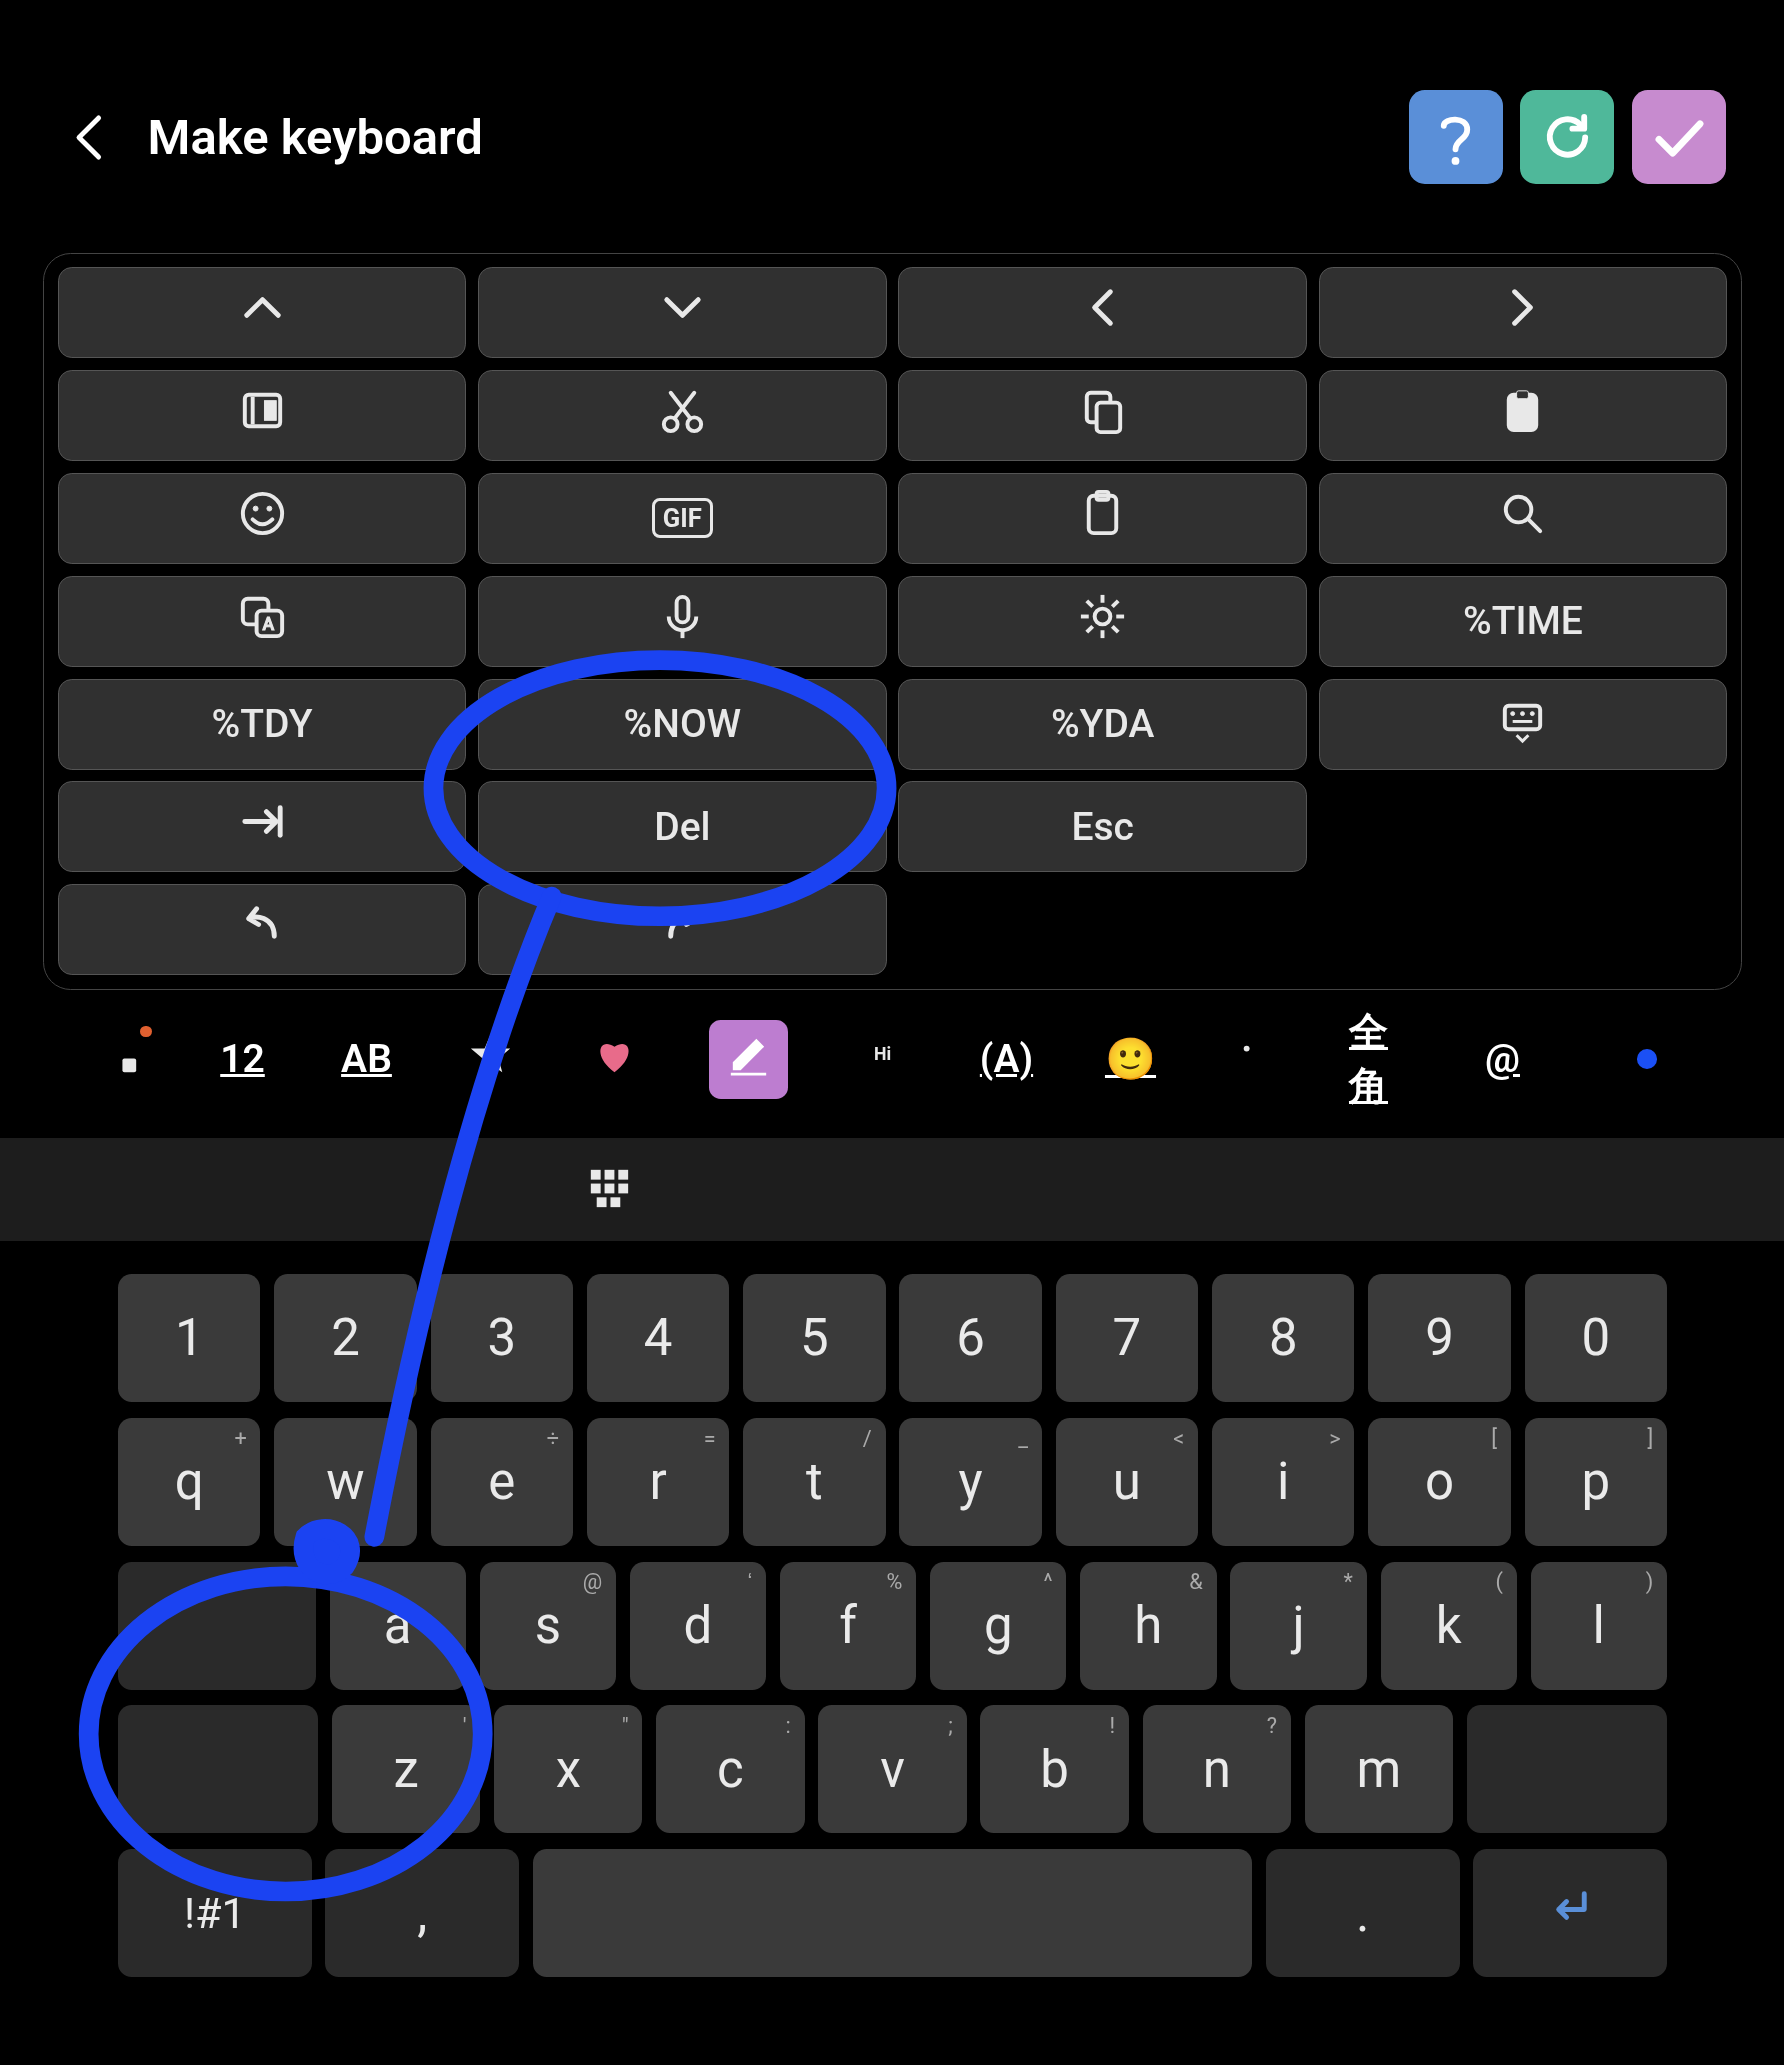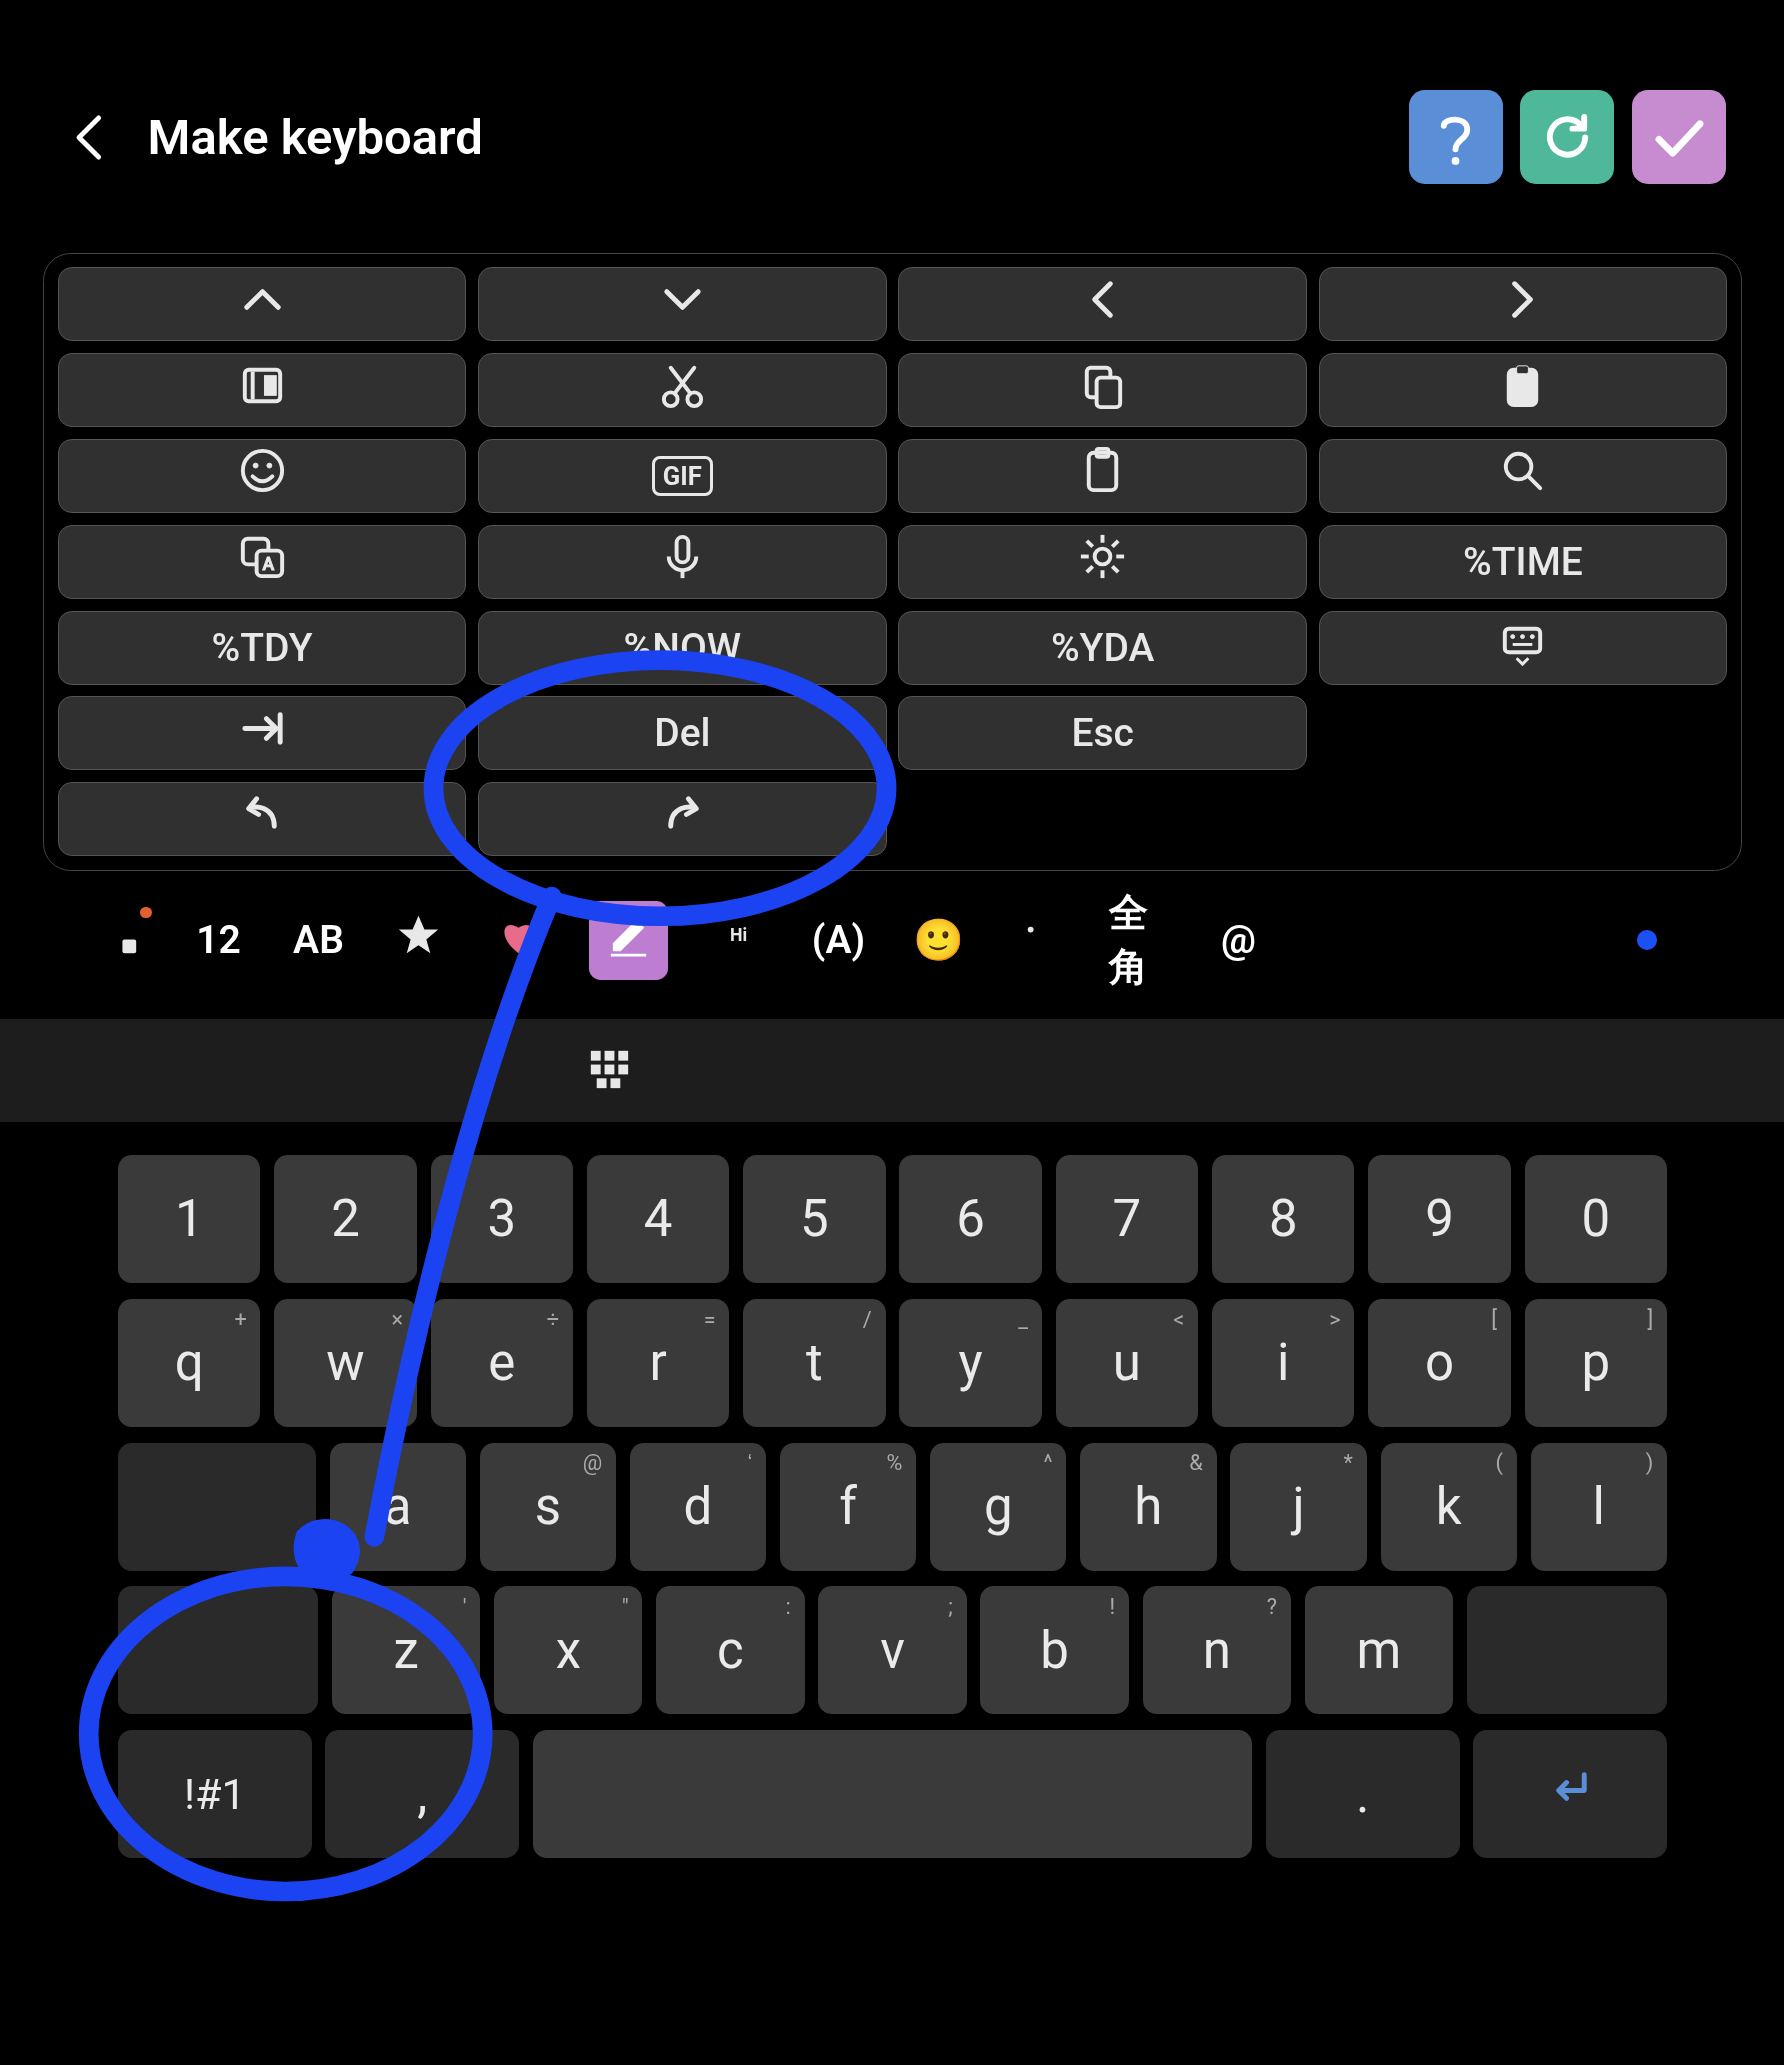--- a/index.html
+++ b/index.html
@@ -48,21 +48,21 @@
     border: 1px solid #444;
     border-radius: 27.6px;
     padding: 13.8px;
   }
   .panel-grid {
     display: grid;
     grid-template-columns: repeat(4, 1fr);
     gap: 11.8px;
   }
   .panel-key {
-    height: 74px;
+    height: 91px;
     background: #303030;
     border: 1px solid #555;
     border-radius: 13.8px;
     display: flex;
     align-items: center;
     justify-content: center;
     font-size: 39px;
     font-weight: 500;
     cursor: pointer;
     color: #e8e8e8;
@@ -72,23 +72,24 @@
     display: grid;
     grid-template-columns: repeat(4, 1fr);
     gap: 11.8px;
     margin-top: 11.8px;
   }
   .panel-row-last .panel-key:nth-child(n+3){ visibility:hidden; }
 
   .toolbar {
     display: flex;
     align-items: center;
-    gap: 41px;
+    gap: 65px;
     padding: 29.6px 89px 19.7px 89px;
     font-size: 39px;
+    text-decoration: underline;
   }
   .toolbar .item {
     display:flex; align-items:center; justify-content:center;
     width:59px; height:59px;
     cursor:pointer;
     position:relative;
   }
   .toolbar .active {
     background:#bd7dd0;
     border-radius:11.8px;

